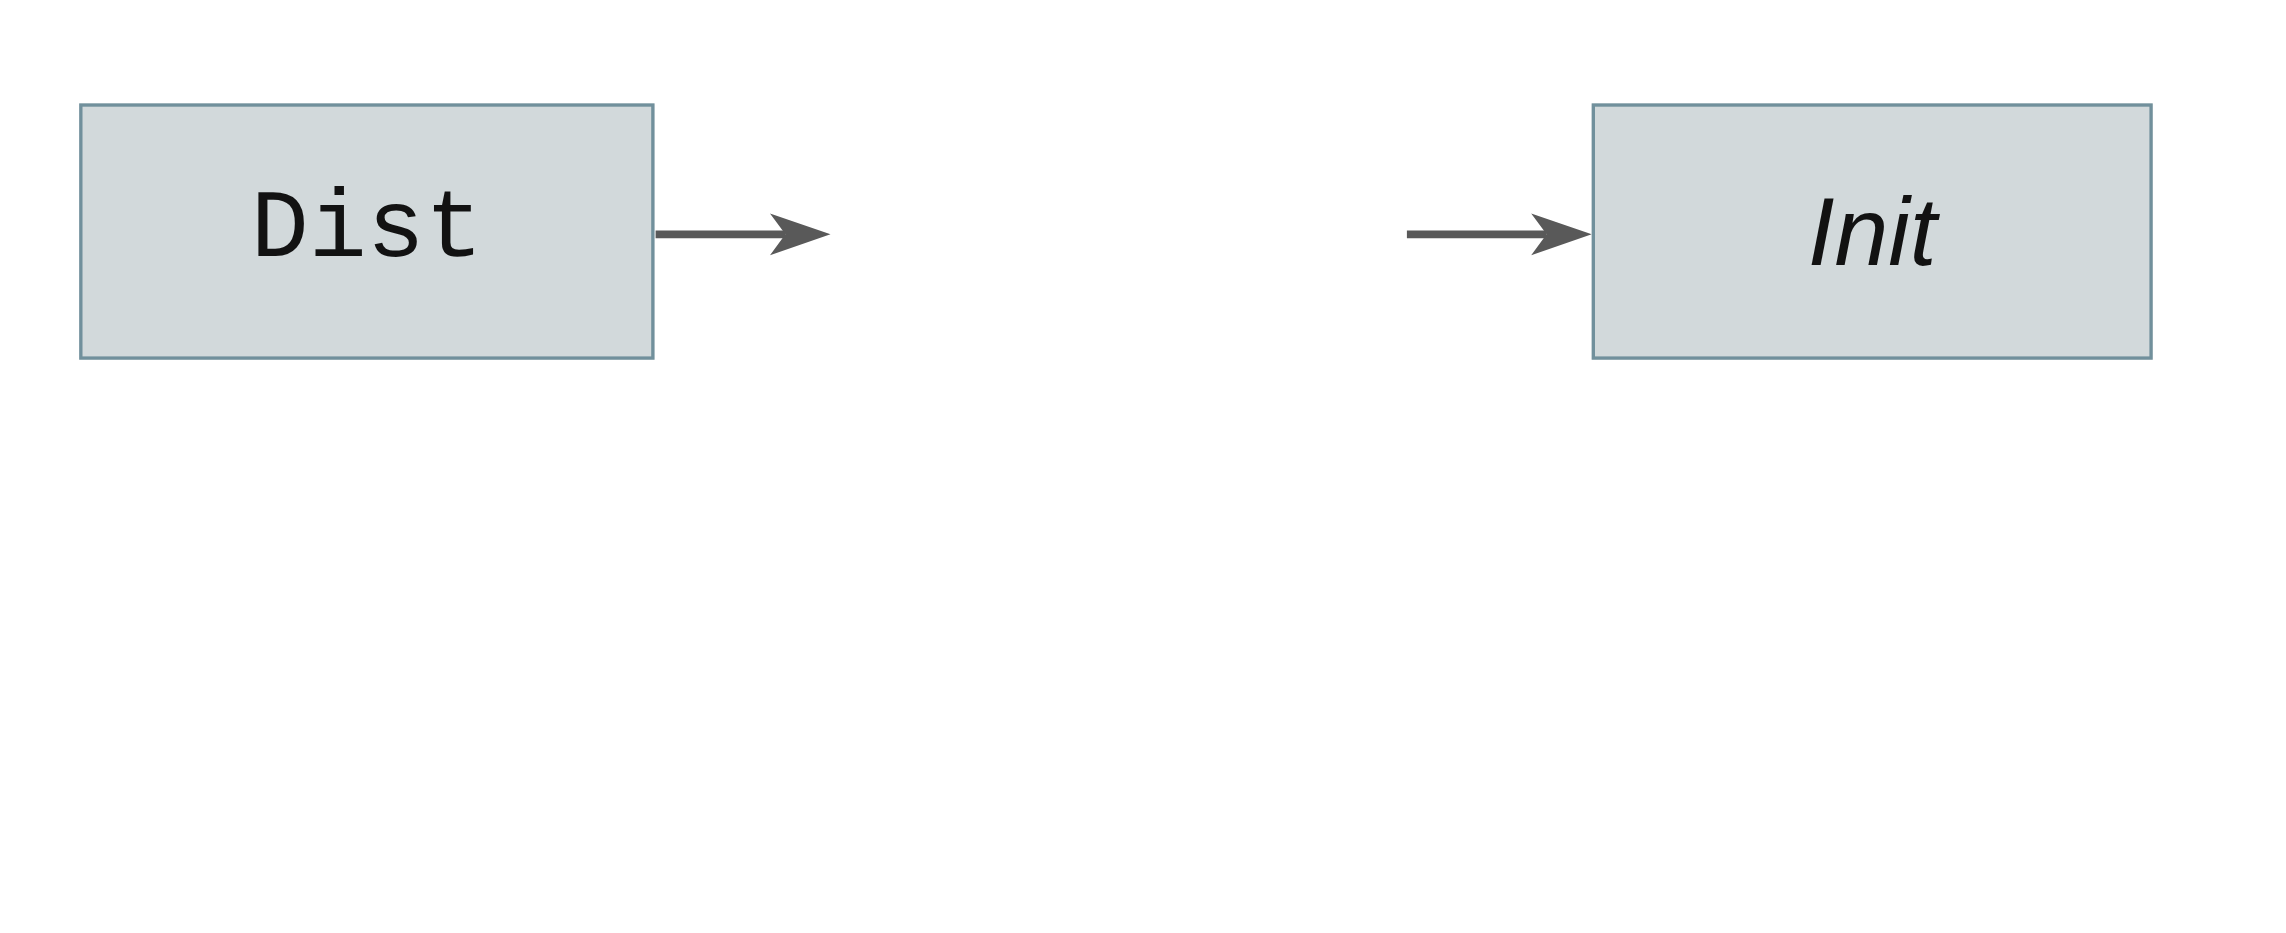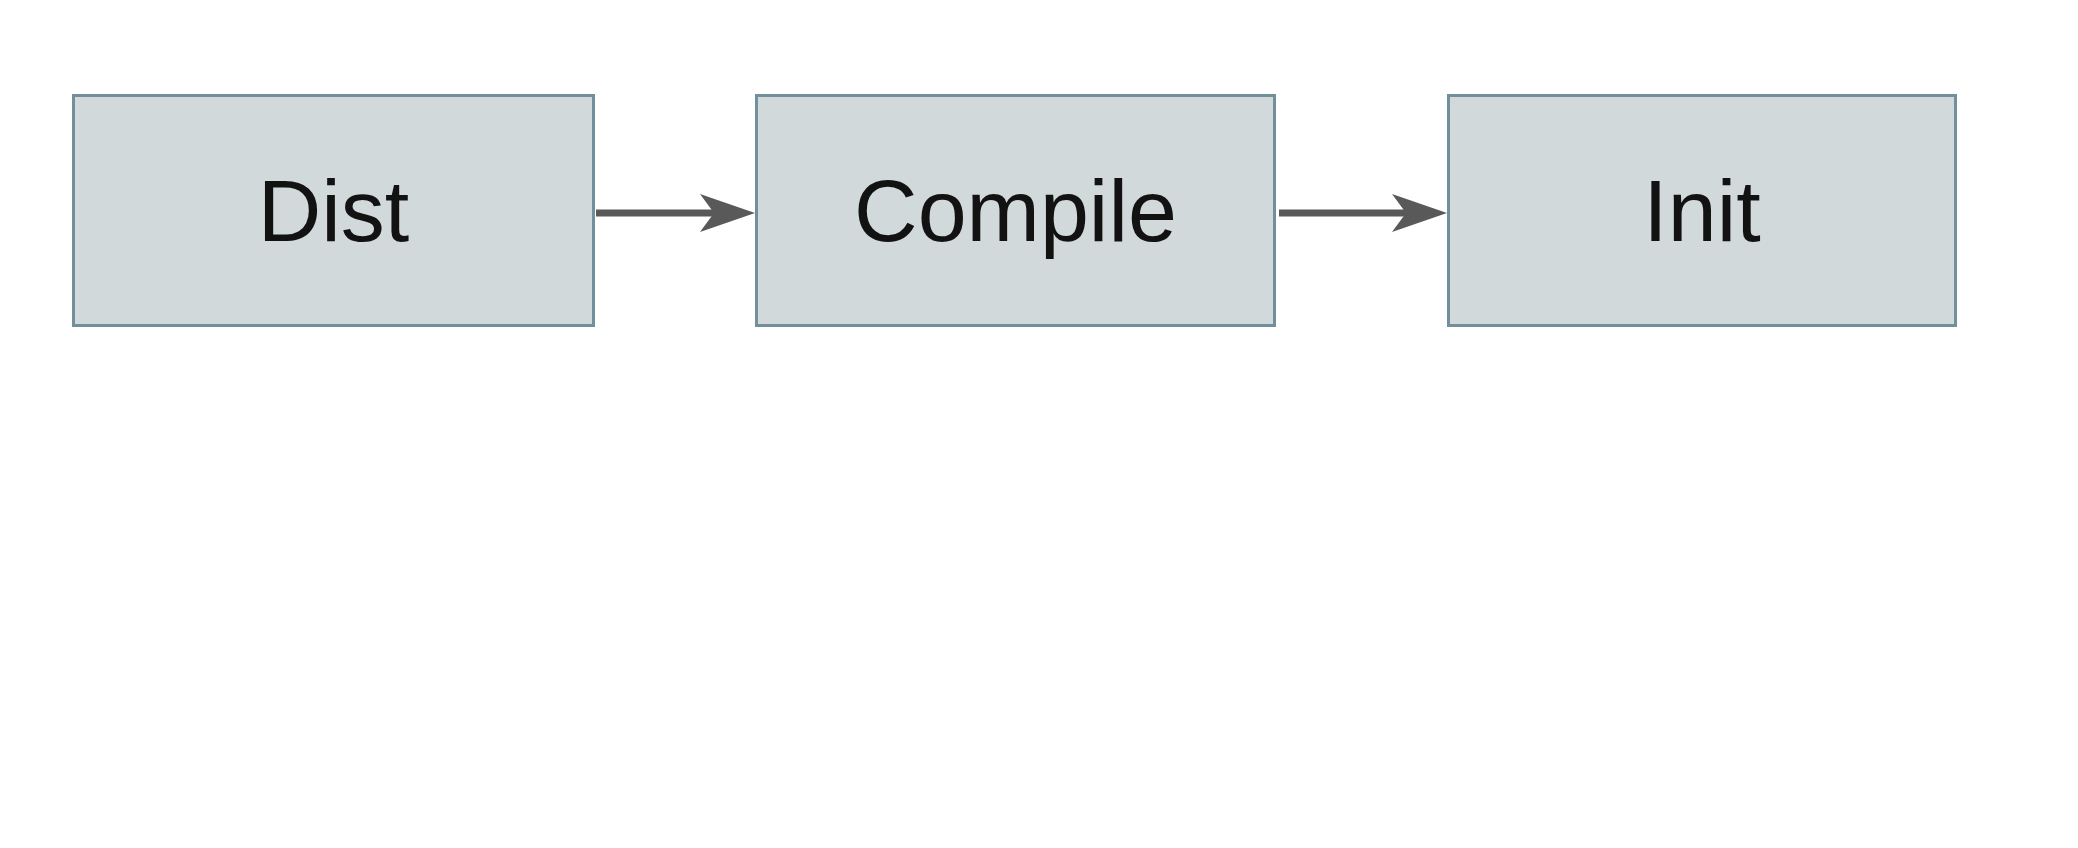--- a/index.html
+++ b/index.html
@@ -46,23 +46,23 @@
     justify-content: center;
   }
   .node-label {
     font-size: 88px;
     font-weight: 400;
     color: var(--text-color);
     letter-spacing: 0px;
     line-height: 1;
     white-space: nowrap;
   }
-  .node-dist    { left: 72px;   top: 94px;  width: 523px; height: 233px; }
+  .node-dist    { left: 72px;   top: 94px;  width: 523px; height: 233px; font-family: Liberation Mono, monospace; }
   .node-compile { left: 755px;  top: 94px;  width: 521px; height: 233px; }
-  .node-init    { left: 1447px; top: 94px;  width: 510px; height: 233px; }
+  .node-init    { left: 1447px; top: 94px;  width: 510px; height: 233px; font-style: italic; }
   .node-clean   { left: 756px;  top: 512px; width: 520px; height: 231px; }
 </style>
 </head>
 <body>
 
 <div class="canvas">
 
   <svg class="edge-layer" viewBox="0 0 2078 848" xmlns="http://www.w3.org/2000/svg" aria-hidden="true">
 
     <g>
@@ -73,22 +73,19 @@
     <g>
       <line class="edge-shaft" x1="1279" y1="213" x2="1406" y2="213"></line>
       <polygon class="edge-head" points="1392,194 1447,213 1392,232 1406,213"></polygon>
     </g>
   </svg>
 
   <div class="node node-dist">
     <span class="node-label">Dist</span>
   </div>
 
-  <div class="node node-compile">
-    <span class="node-label">Compile</span>
-  </div>
 
   <div class="node node-init">
     <span class="node-label">Init</span>
   </div>
 
 
 </div>
 
 </body></html>

